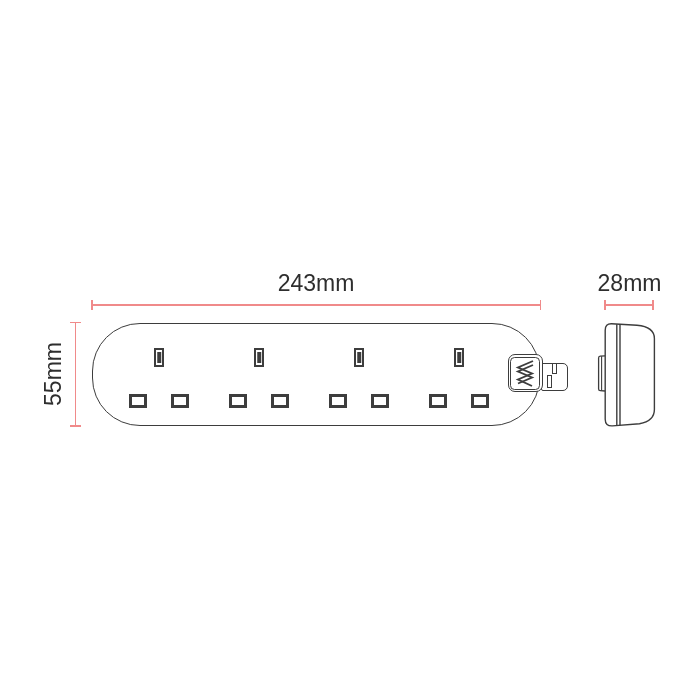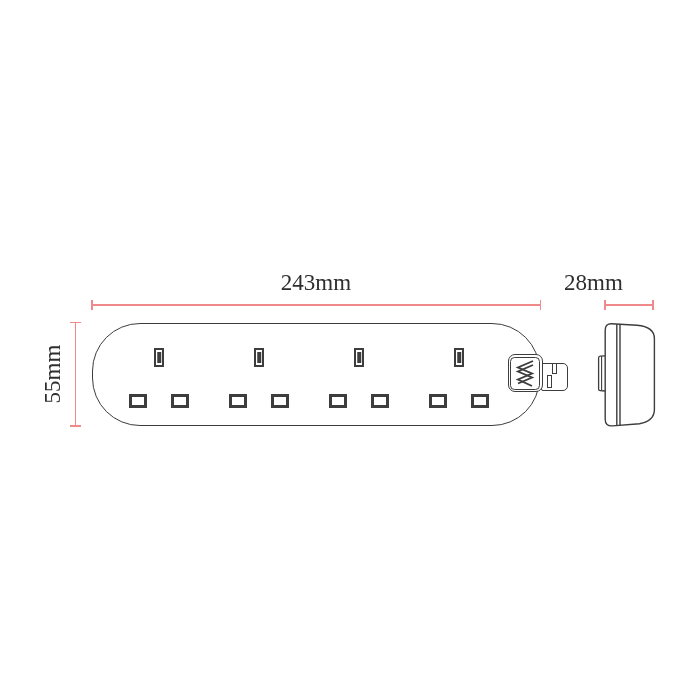--- a/index.html
+++ b/index.html
@@ -1,18 +1,18 @@
 <!DOCTYPE html>
 <html><head>
 <meta charset="utf-8">
 <style>
   html,body { margin:0; padding:0; background:#ffffff; }
   .canvas {
     position:relative; width:700px; height:700px; background:#ffffff;
-    font-family:Liberation Serif, serif; overflow:hidden;
+    font-family:Liberation Sans, sans-serif; overflow:hidden;
   }
   
   .dim-line-h { position:absolute; height:1.6px; background:#f08a8a; }
   .dim-line-v { position:absolute; width:1.6px; background:#f08a8a; }
   .dim-tick-v { position:absolute; width:1.6px; height:10.5px; background:#f08a8a; }
   .dim-tick-h { position:absolute; width:10.5px; height:1.6px; background:#f08a8a; }
   .dim-label {
     position:absolute; font-size:23px; color:#2e2e2e; text-align:center;
     line-height:24px; white-space:nowrap;
   }
@@ -72,21 +72,21 @@
 </head>
 <body>
 
 <div class="canvas">
 
   <div class="dim-label" style="left:92px; top:271px; width:448px;">243mm</div>
   <div class="dim-line-h" style="left:92px; top:304.2px; width:448.5px;"></div>
   <div class="dim-tick-v" style="left:91.3px; top:299.7px;"></div>
   <div class="dim-tick-v" style="left:539.6px; top:299.7px;"></div>
 
-  <div class="dim-label" style="left:556px; top:271px; width:75px;">28mm</div>
+  <div class="dim-label" style="left:592px; top:271px; width:75px;">28mm</div>
   <div class="dim-line-h" style="left:605px; top:304.2px; width:48px;"></div>
   <div class="dim-tick-v" style="left:604.3px; top:299.7px;"></div>
   <div class="dim-tick-v" style="left:652.2px; top:299.7px;"></div>
 
   <div class="dim-label rot" style="left:13px; top:362px; width:80px;">55mm</div>
   <div class="dim-line-v" style="left:74.5px; top:322.5px; height:103.5px;"></div>
   <div class="dim-tick-h" style="left:70px; top:321.9px;"></div>
   <div class="dim-tick-h" style="left:70px; top:425.2px;"></div>
 
   <div class="body-outline"></div>

